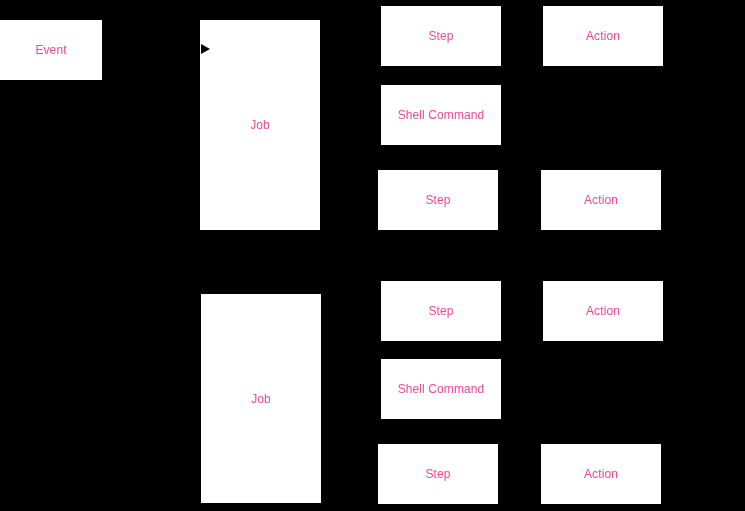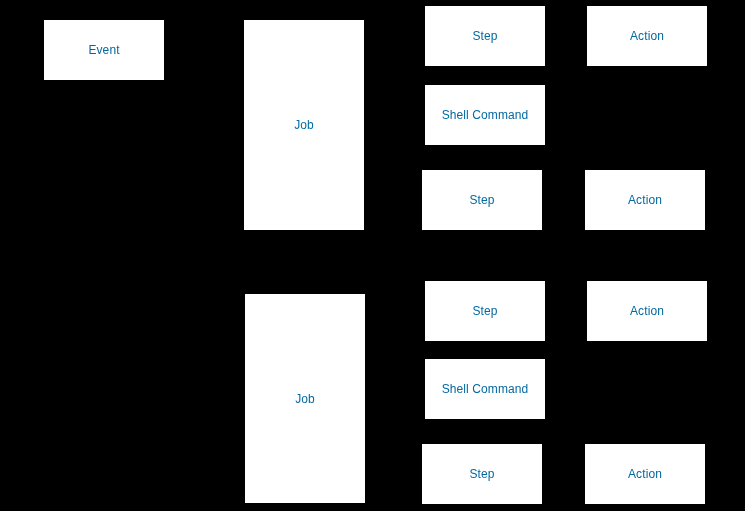--- a/index.html
+++ b/index.html
@@ -12,31 +12,30 @@
     position: relative;
     width: 745px;
     height: 511px;
     background: #000000;
     overflow: hidden;
     font-family: "Liberation Sans", sans-serif;
   }
   .node {
     position: absolute;
     background: #ffffff;
-    color: #0369a1;
+    color: #ec4899;
     display: flex;
     align-items: center;
     justify-content: center;
     text-align: center;
     font-family: "Liberation Sans", sans-serif;
     font-size: 12px;
     line-height: 14px;
     letter-spacing: 0.1px;
     box-sizing: border-box;
-    margin-left: 44px;
     -webkit-font-smoothing: antialiased;
   }
   .node-label {
     display: block;
     padding: 0 4px;
     white-space: nowrap;
   }
   .arrowhead {
     position: absolute;
     width: 0;
@@ -44,21 +43,21 @@
     border-top: 5px solid transparent;
     border-bottom: 5px solid transparent;
     border-left: 9px solid #000000;
   }
 </style>
 </head>
 <body>
 
 <div id="canvas">
 
-  <div class="node" style="left:0px; top:20px; width:120px; height:60px;">
+  <div class="node" style="left:0px; top:20px; width:102px; height:60px;">
     <span class="node-label">Event</span>
   </div>
 
   <div class="node" style="left:200px; top:20px; width:120px; height:210px;">
     <span class="node-label">Job</span>
   </div>
 
   <div class="arrowhead" style="left:201px; top:44px;"></div>
 
   <div class="node" style="left:381px; top:6px; width:120px; height:60px;">

